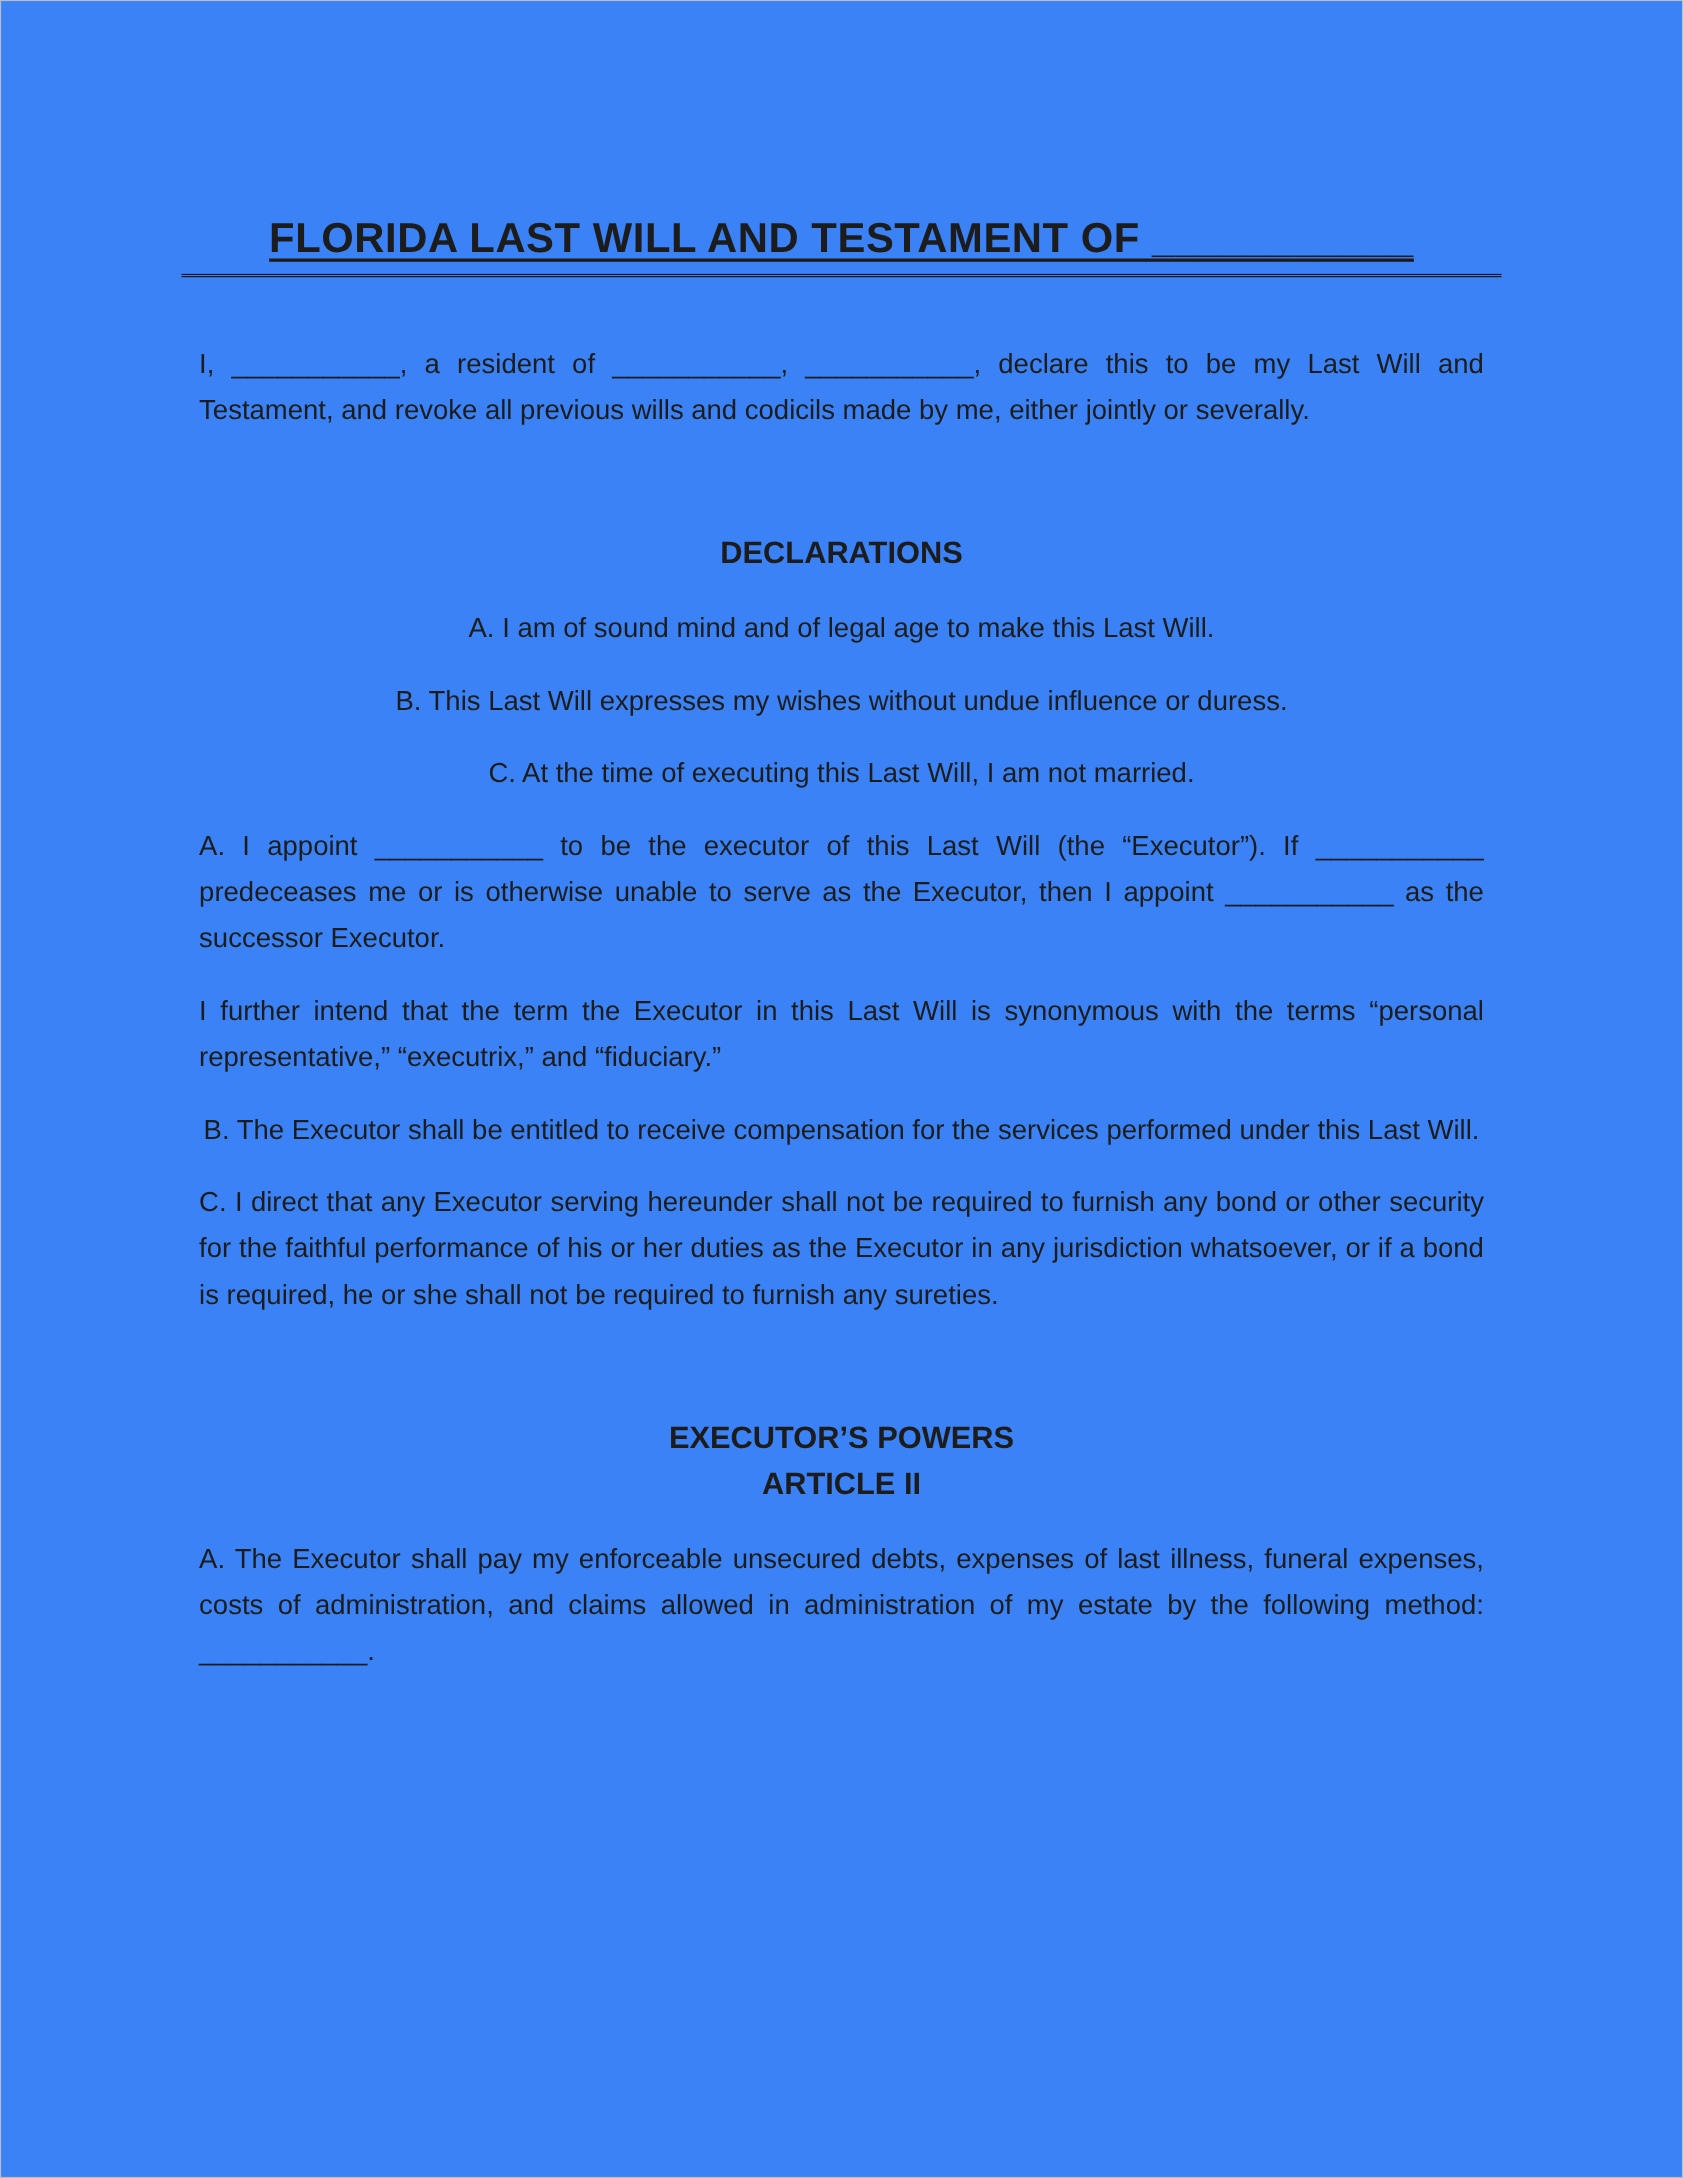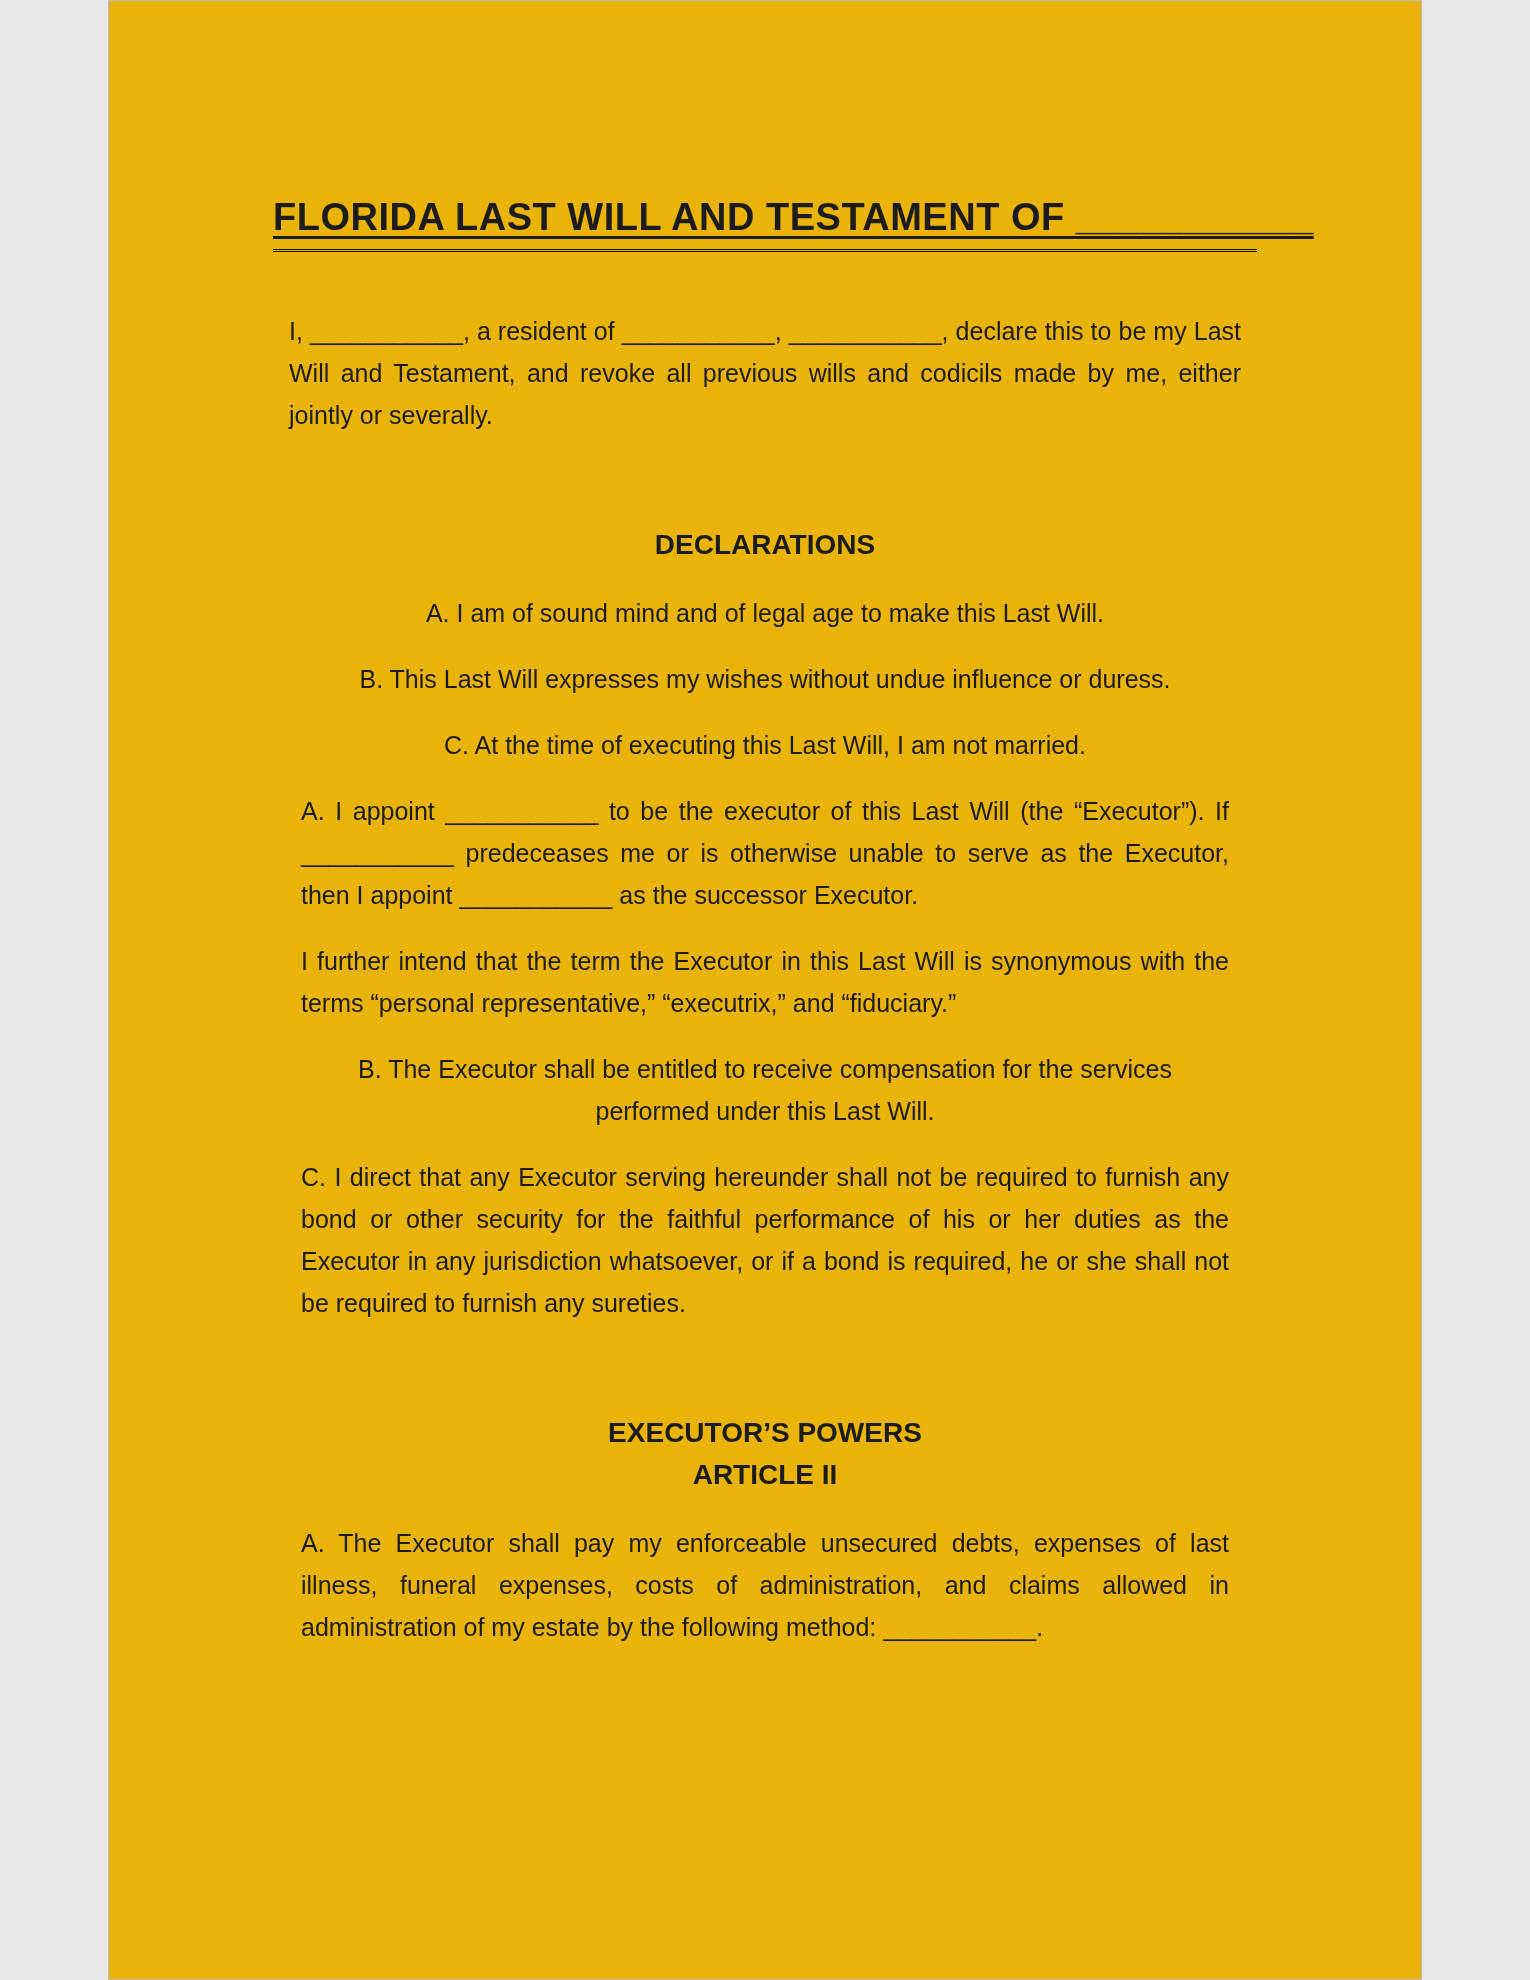--- a/index.html
+++ b/index.html
@@ -1,22 +1,22 @@
 <!DOCTYPE html>
 <html><head>
 <meta charset="utf-8">
 <style>
   * { box-sizing: border-box; }
   html, body { margin: 0; padding: 0; background: #e9e9e9; }
   .page {
     position: relative;
-    width: 1314px;
+    width: 1530px;
     height: 1980px;
     margin: 0 auto;
-    background: #eab308;
+    background: #3b82f6;
     border: 1px solid #b9bcc0;
     font-family: "Liberation Sans", sans-serif;
     color: #1c1c1c;
     padding: 195px 180px 60px 180px;
     overflow: hidden;
   }
   .title-wrap {
     border-bottom: 3px double #111;
     padding-bottom: 10px;
     margin: 0 -16px 58px -16px;
@@ -39,21 +39,21 @@
   }
   p.j { text-align: justify; }
   h2.section-heading {
     font-size: 28px;
     font-weight: bold;
     line-height: 42px;
     text-align: center;
     margin: 88px 0 26px 0;
   }
   h2.section-heading .line { display: block; }
-  section { margin: 12px; }
+  section { margin: 0; }
 </style>
 </head>
 <body>
 
 <div class="page">
 
   <header class="title-wrap">
     <h1 class="doc-title">FLORIDA LAST WILL AND TESTAMENT OF ___________</h1>
   </header>
 

